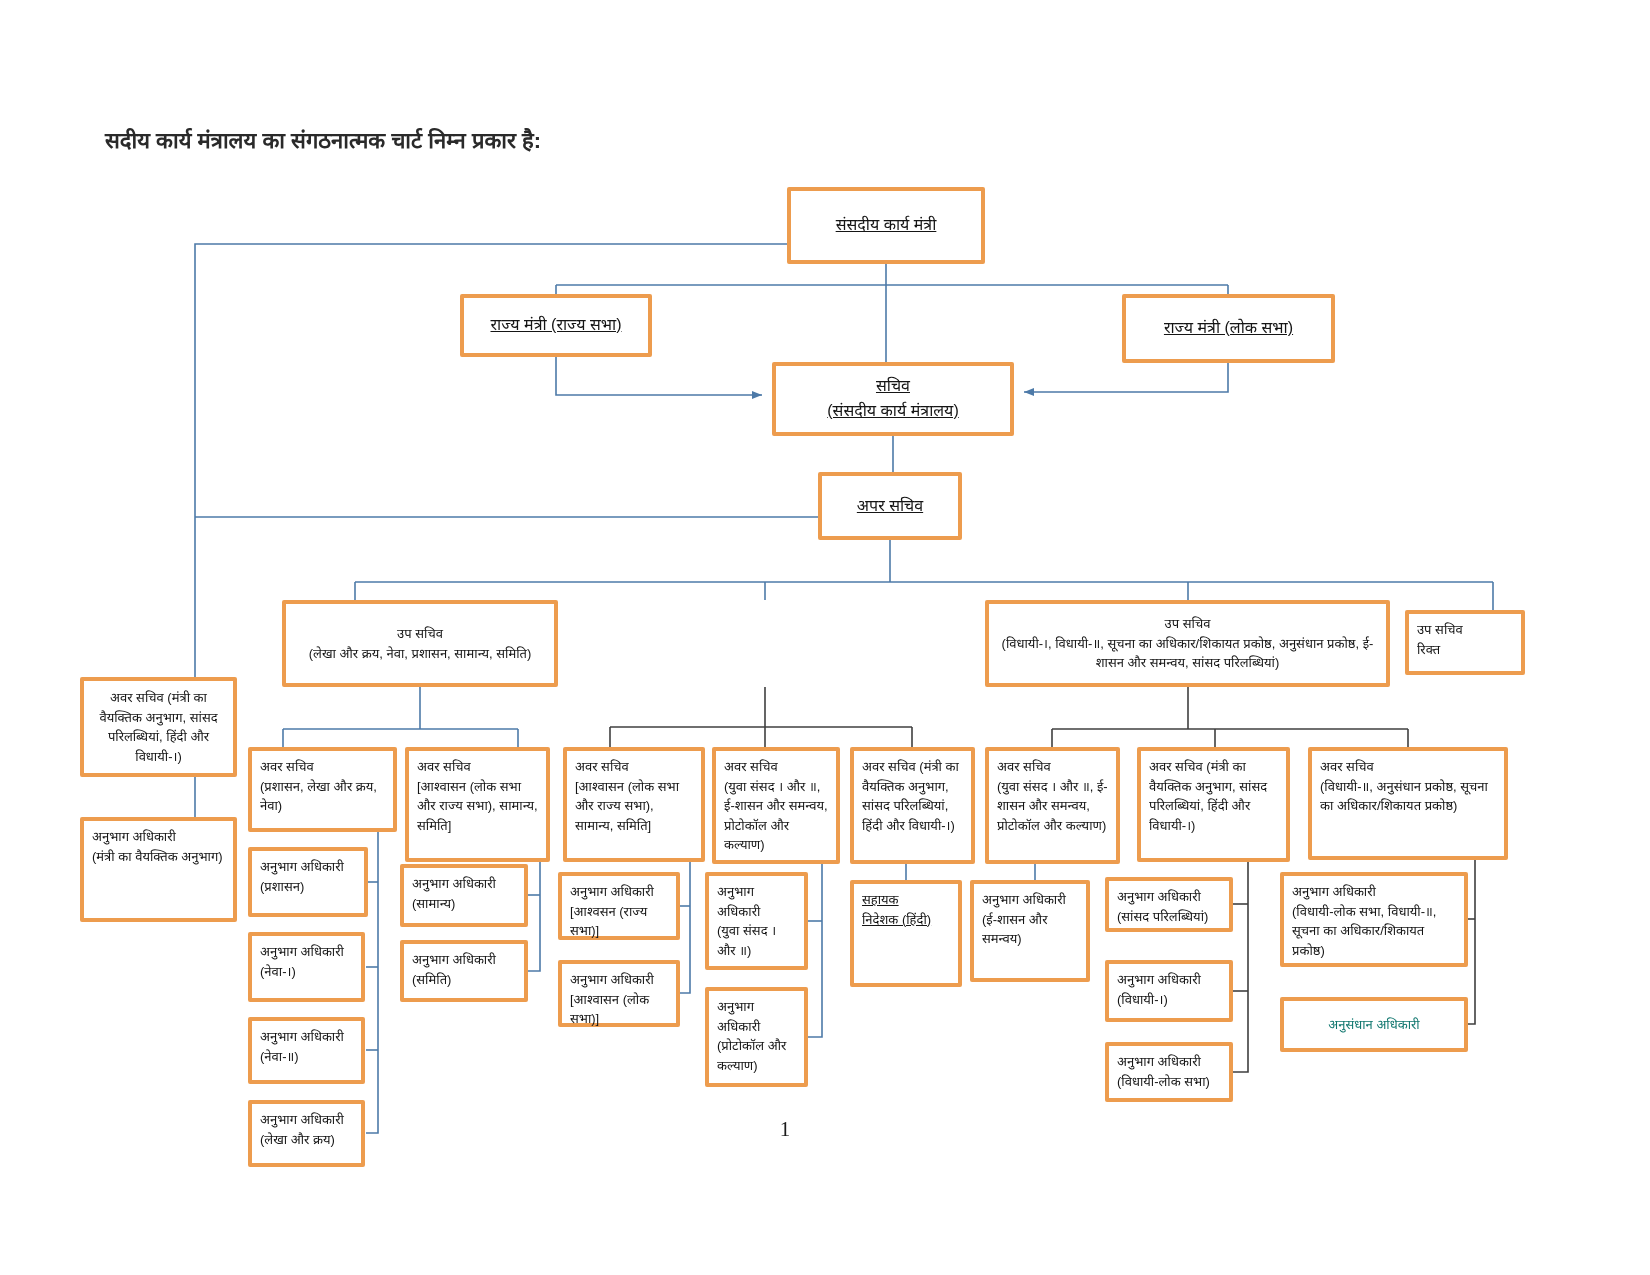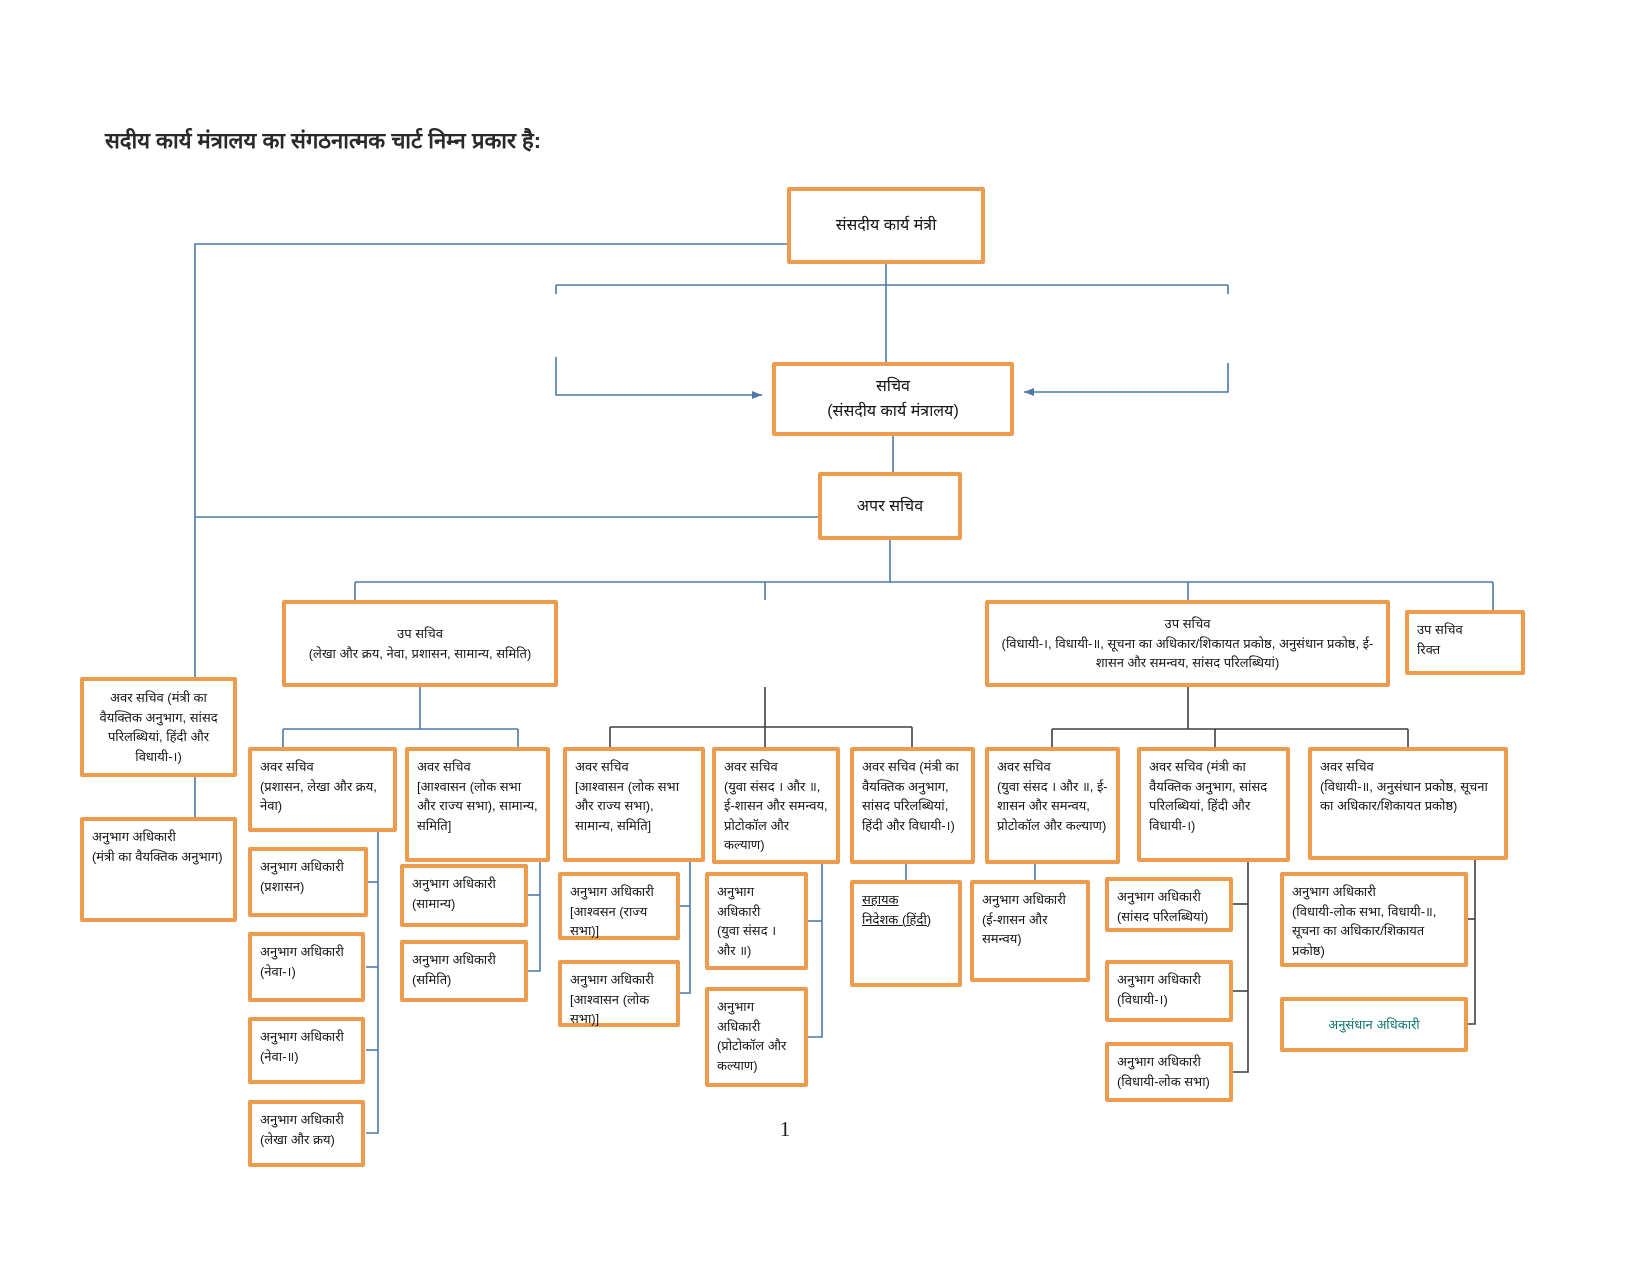--- a/index.html
+++ b/index.html
@@ -4,21 +4,21 @@
 <style>
   html,body{margin:0;padding:0;background:#ffffff;}
   body{font-family:"Liberation Sans","DejaVu Sans",sans-serif;}
   #canvas{position:relative;width:1650px;height:1275px;background:#fff;overflow:hidden;margin-top:32px;}
   #edges-svg{position:absolute;left:0;top:0;z-index:1;}
   .page-title{position:absolute;left:105px;top:92px;font-size:22px;font-weight:600;color:#2a2a2a;z-index:2;}
   .page-number{position:absolute;left:768px;top:1085px;width:34px;text-align:center;font-family:"Liberation Serif","DejaVu Serif",serif;font-size:21px;color:#1a1a1a;z-index:2;}
   .node{position:absolute;box-sizing:border-box;background:#ffffff;border:4px solid var(--box-border,#ED9C4E);border-radius:2px;color:#151515;padding:6px 8px;display:flex;align-items:flex-start;justify-content:flex-start;text-align:left;font-size:13px;line-height:1.5;z-index:2;}
   .node > span{white-space:pre-line;}
   .node.center{align-items:center;justify-content:center;text-align:center;}
-  .node.big{font-size:16px;line-height:1.55;}
+  .node.big{font-size:16px;line-height:1.55;text-decoration:underline;}
 </style>
 </head>
 <body>
 
 <div id="canvas">
   <svg id="edges-svg" width="1650" height="1275" viewBox="0 0 1650 1275">
     <defs>
       <marker id="arrowhead" markerUnits="userSpaceOnUse" markerWidth="11" markerHeight="10" refX="10" refY="4" orient="auto">
         <path id="arrow-path" d="M0,0 L10,4 L0,8 Z" fill="#4d7aa8"></path>
       </marker>
@@ -70,20 +70,26 @@
       <polyline points="1233,959 1248,959" fill="none" stroke="#3f3f3f" stroke-width="1.6"></polyline>
       <polyline points="1475,828 1475,992 1468,992" fill="none" stroke="#3f3f3f" stroke-width="1.6"></polyline>
       <polyline points="1468,887 1475,887" fill="none" stroke="#3f3f3f" stroke-width="1.6"></polyline>
     </svg>
 
   <div class="page-title">सदीय कार्य मंत्रालय का संगठनात्मक चार्ट निम्न प्रकार है:</div>
   <div class="page-number">1</div>
 <div class="node center big" style="left: 787px; top: 155px; width: 198px; height: 77px; color: rgb(21, 21, 21);">
       <span>संसदीय कार्य मंत्री</span>
     </div>
+    <div class="node center big" style="left: 460px; top: 262px; width: 192px; height: 63px; color: rgb(21, 21, 21);">
+      <span>राज्य मंत्री (राज्य सभा)</span>
+    </div>
+    <div class="node center big" style="left: 1122px; top: 262px; width: 213px; height: 69px; color: rgb(21, 21, 21);">
+      <span>राज्य मंत्री (लोक सभा)</span>
+    </div>
     <div class="node center big" style="left: 772px; top: 330px; width: 242px; height: 74px; color: rgb(21, 21, 21);">
       <span>सचिव
 (संसदीय कार्य मंत्रालय)</span>
     </div>
     <div class="node center big" style="left: 818px; top: 440px; width: 144px; height: 68px; color: rgb(21, 21, 21);">
       <span>अपर सचिव</span>
     </div>
     <div class="node center" style="left: 282px; top: 568px; width: 276px; height: 87px; color: rgb(21, 21, 21);">
       <span>उप सचिव
 (लेखा और क्रय, नेवा, प्रशासन, सामान्य, समिति)</span>

